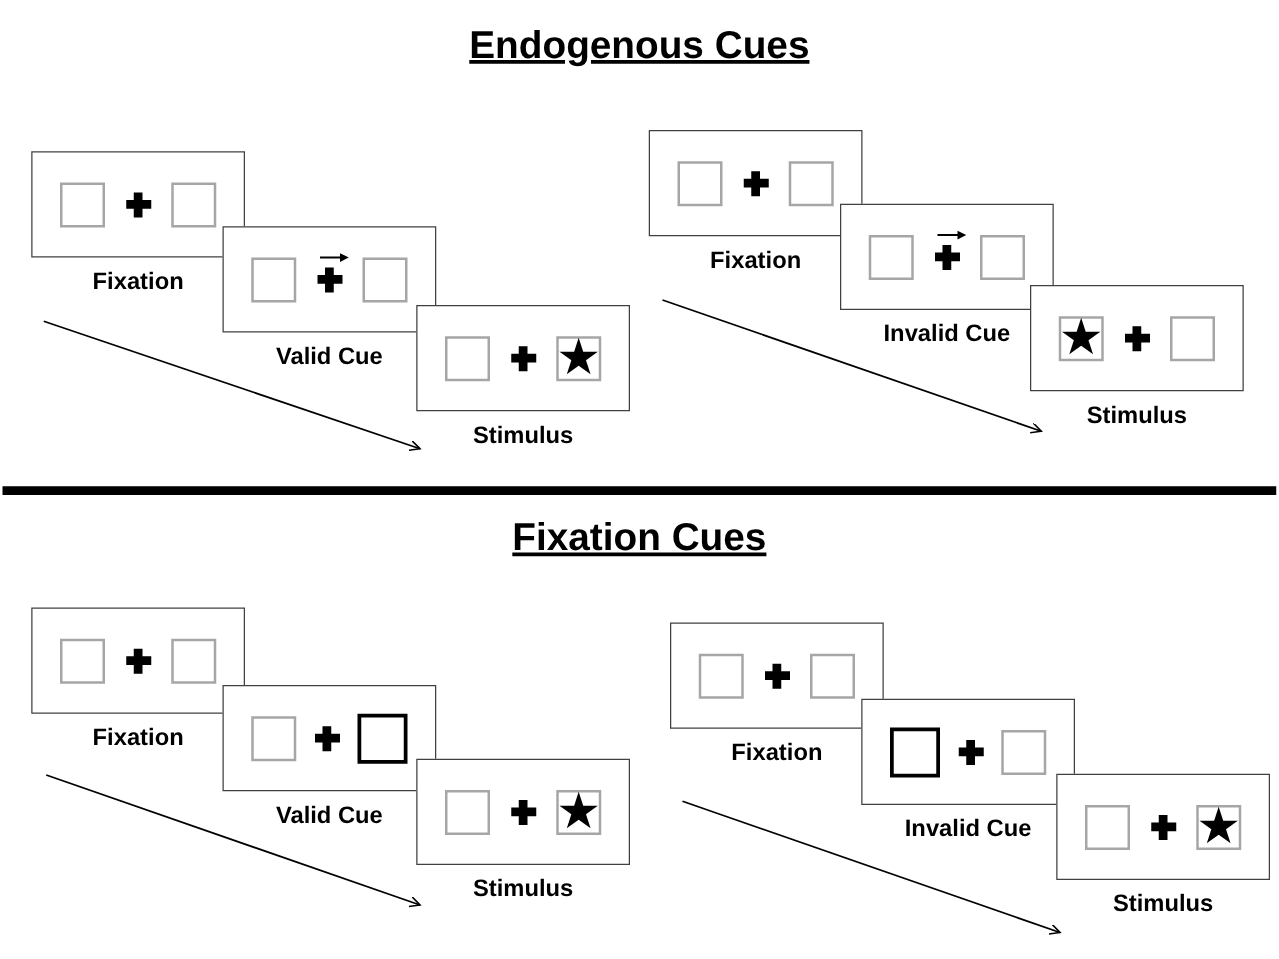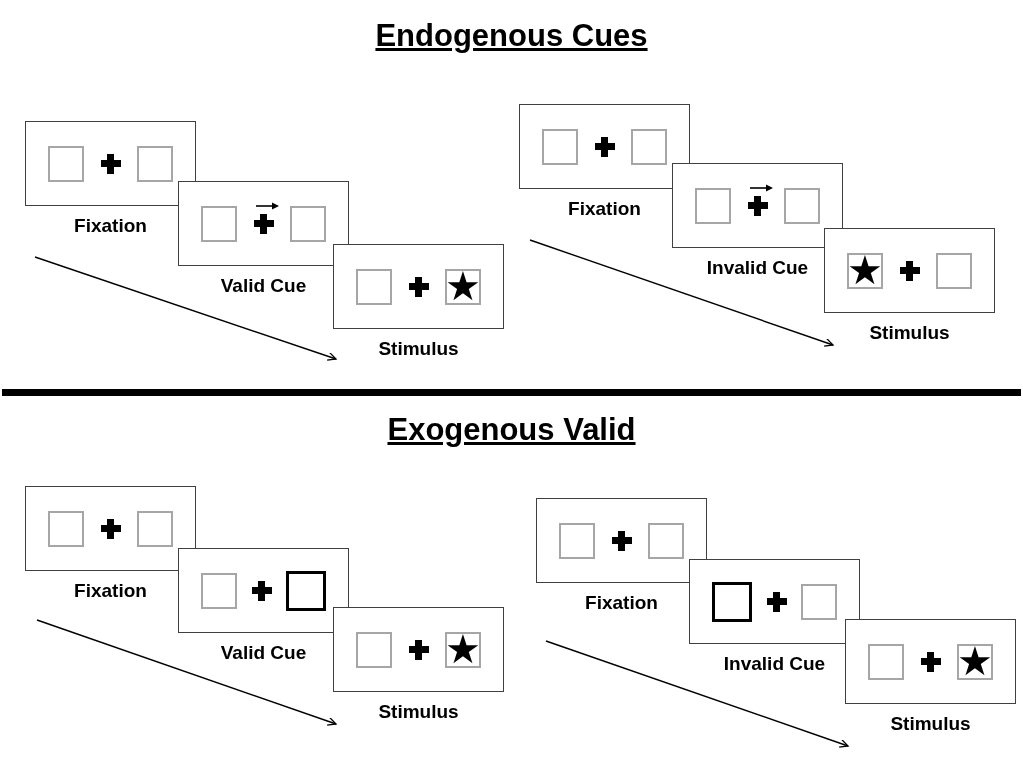--- a/index.html
+++ b/index.html
@@ -44,21 +44,21 @@
 </style>
 </head>
 <body>
 
 <div class="stage">
 
   <div class="section-title" style="top:18px;">Endogenous Cues</div>
 
   <div class="divider" style="top:389px;"></div>
 
-  <div class="section-title" style="top:412px;">Exogenous Valid</div>
+  <div class="section-title" style="top:412px;">Fixation Cues</div>
 
   <svg class="arrows-overlay" width="1023" height="767" viewBox="0 0 1023 767">
     <defs>
       <marker id="ah" markerWidth="11" markerHeight="10" refX="8" refY="4" orient="auto" markerUnits="userSpaceOnUse">
         <path d="M0,0 L8,4 L0,8" fill="none" stroke="#000" stroke-width="1.3"></path>
       </marker>
     </defs>
     <g id="arrow-group" stroke="#000" stroke-width="1.4">
         <line x1="35" y1="257" x2="336" y2="359" marker-end="url(#ah)"></line>
         <line x1="530" y1="240" x2="833" y2="345" marker-end="url(#ah)"></line>

